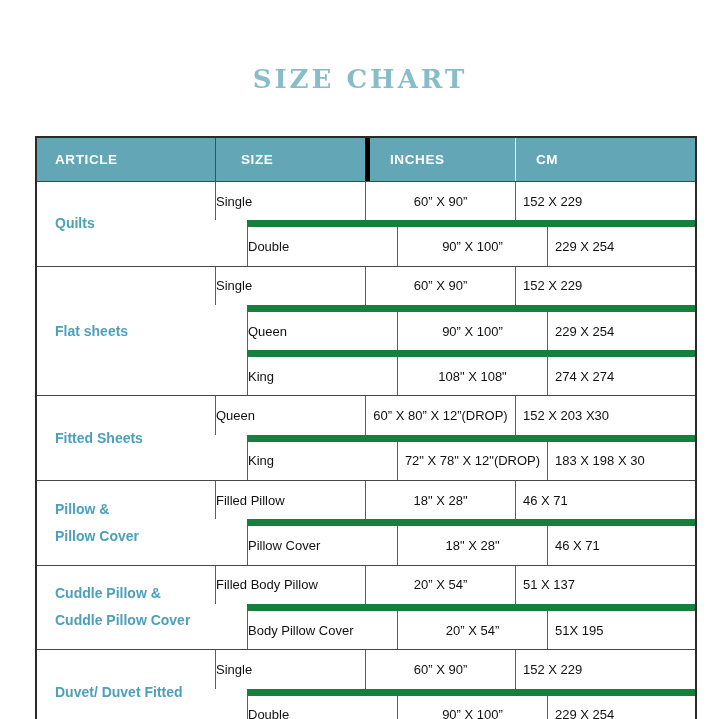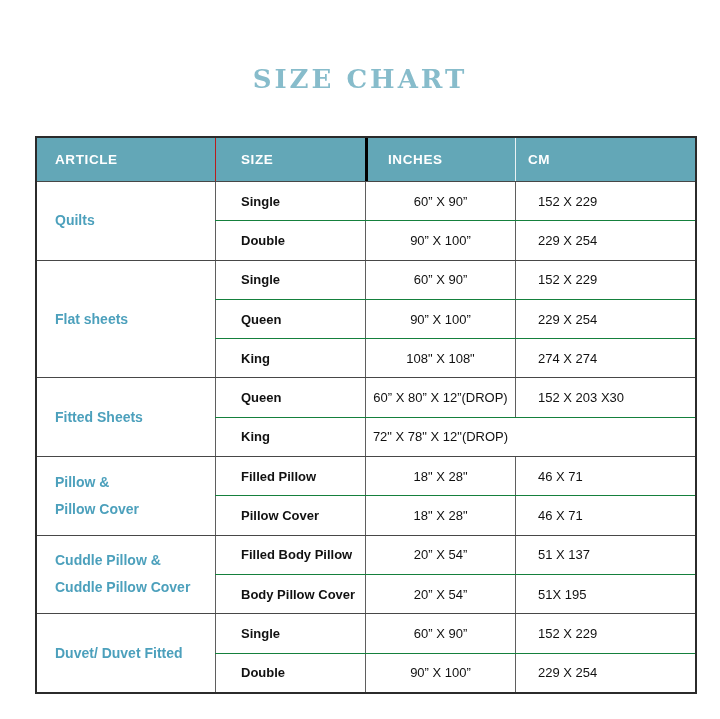--- a/index.html
+++ b/index.html
@@ -41,22 +41,22 @@
     font-weight:bold;
     font-size:13.5px;
     letter-spacing:0.6px;
     box-sizing:border-box;
     height:100%;
     display:flex;
     align-items:center;
   }
   .hc-article{width:178px;padding-left:18px;}
   .hc-size{width:150px;padding-left:25px;border-left:1px solid #b91c1c;}
-  .hc-inches{width:150px;padding-left:20px;border-left:3px solid #000000;}
-  .hc-cm{flex:1;padding-left:12px;border-left:1px solid #e9f2f4;}
+  .hc-inches{width:150px;padding-left:20px;border-left:5px solid #000000;}
+  .hc-cm{flex:1;padding-left:20px;border-left:1px solid #e9f2f4;}
   .section{
     display:flex;
     border-top:1.5px solid #474747;
   }
   .section:first-of-type{border-top:1.5px solid #3a3a3a;}
   .article-cell{
     width:178px;
     box-sizing:border-box;
     padding-left:18px;
     display:flex;
@@ -69,42 +69,41 @@
   }
   .rows{
     flex:1;
     display:flex;
     flex-direction:column;
   }
   .row{
     display:flex;
     height:38.3px;
   }
-  .row + .row{border-top:1px solid #15803d;}
+  .row + .row{border-top:7px solid #15803d;margin-left:32px;}
   .cell{
     box-sizing:border-box;
     display:flex;
     align-items:center;
     font-size:13px;
     color:#111111;
   }
   .cell-size{
     width:150px;
-    padding-left:25px;
     border-left:1px solid #5f5f5f;
-    font-weight:700;
+    font-weight:400;
   }
   .cell-inches{
     width:150px;
     justify-content:center;
     border-left:1px solid #5f5f5f;
   }
   .cell-cm{
     flex:1;
-    padding-left:22px;
+    padding-left:7px;
     border-left:1px solid #5f5f5f;
     text-align:right;
   }
 </style>
 </head>
 <body>
 
 <div class="page-title">SIZE CHART</div>
 
 <div class="size-table">
@@ -163,20 +162,21 @@
     </div>
     <div class="rows">
       <div class="row">
         <div class="cell cell-size">Queen</div>
         <div class="cell cell-inches">60” X 80” X 12”(DROP)</div>
         <div class="cell cell-cm">152 X 203 X30</div>
       </div>
       <div class="row">
         <div class="cell cell-size">King</div>
         <div class="cell cell-inches">72" X 78" X 12"(DROP)</div>
+        <div class="cell cell-cm">183 X 198 X 30</div>
       </div>
     </div>
   </div>
 
   <div class="section">
     <div class="article-cell">
       <span>Pillow &amp;</span>
       <span>Pillow Cover</span>
     </div>
     <div class="rows">

